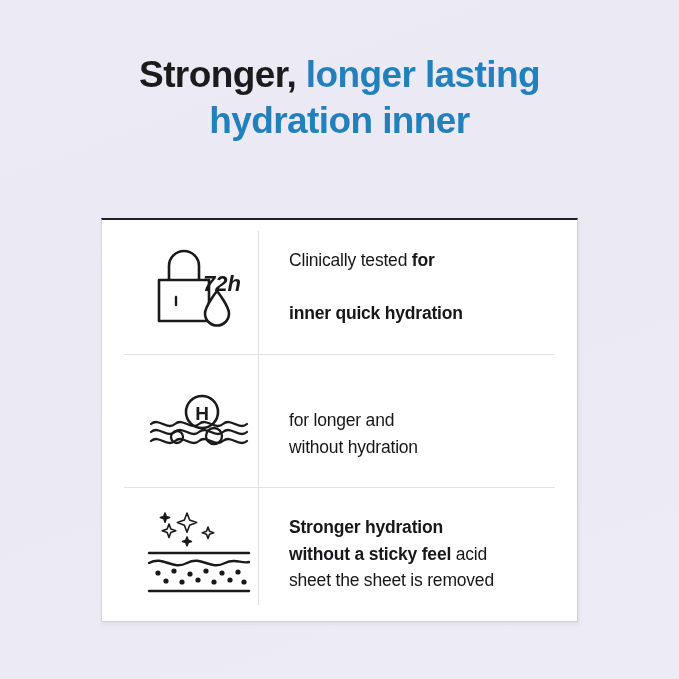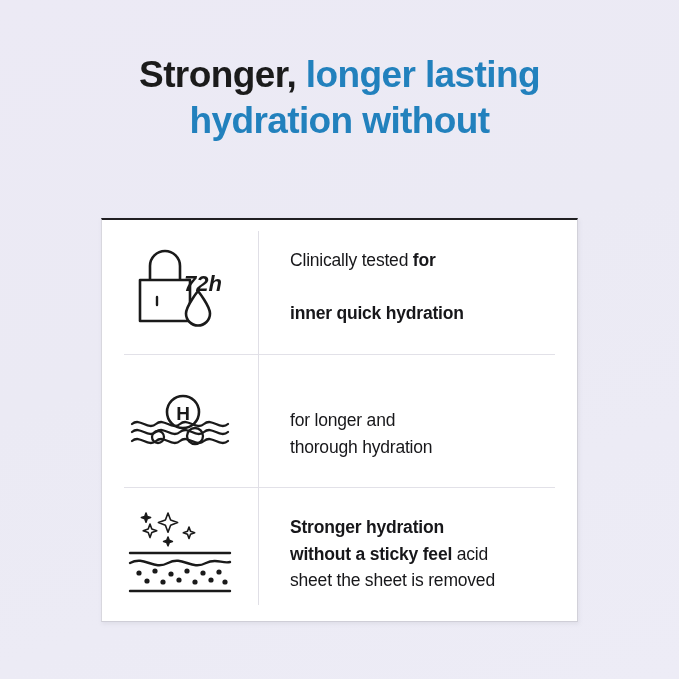--- a/index.html
+++ b/index.html
@@ -88,45 +88,46 @@
     background: #e0dfe6;
     z-index: 2;
   }
 
   .icon-cell {
     width: 156px;
     flex: 0 0 156px;
     display: flex;
     justify-content: center;
     box-sizing: border-box;
+    margin-left: 19px;
   }
 
   .text-cell {
     flex: 1 1 auto;
-    padding-left: 32px;
+    padding-left: 12px;
     padding-right: 14px;
     box-sizing: border-box;
     font-size: 17.5px;
     line-height: 26.5px;
     color: #17171a;
     font-weight: 400;
     letter-spacing: -0.2px;
   }
   .text-cell b { font-weight: 700; }
 
   svg { display: block; }
 </style>
 </head>
 <body>
 
 <div class="page">
 
   <div class="headline">
     <span>Stronger,</span><span class="accent"> longer lasting</span><br>
-    <span class="accent">hydration without</span>
+    <span class="accent">hydration inner</span>
   </div>
 
   <div class="card">
     <div class="vrule"></div>
 
     <div class="rows">
 
       <div class="row">
         <div class="icon-cell">
           <span>
@@ -164,21 +165,21 @@
 
               <path d="M4 40 C12 33 20 47 28 40 C36 33 44 47 52 40 C60 33 68 47 76 40 C84 33 92 47 100 40" fill="none" stroke="#1a1a1a" stroke-width="2.3" stroke-linecap="round"></path>
               <path d="M4 48 C12 41 20 55 28 48 C36 41 44 55 52 48 C60 41 68 55 76 48 C84 41 92 55 100 48" fill="none" stroke="#1a1a1a" stroke-width="2.3" stroke-linecap="round"></path>
               <path d="M4 57 C12 50 20 64 28 57 C36 50 44 64 52 57 C60 50 68 64 76 57 C84 50 92 64 100 57" fill="none" stroke="#1a1a1a" stroke-width="2.3" stroke-linecap="round"></path>
             </svg>
           </span>
         </div>
         <div class="text-cell">
           <br>
           <span>for longer and</span><br>
-          <span>thorough hydration</span>
+          <span>without hydration</span>
         </div>
       </div>
 
       <div class="row">
         <div class="icon-cell">
           <span>
             <svg width="108" height="94" viewBox="0 0 108 94">
               <g fill="#1a1a1a" stroke="#1a1a1a" stroke-width="1.6" stroke-linejoin="round">
 
                 <path d="M42 6 L44.6 13 L51.6 15.6 L44.6 18.2 L42 25.2 L39.4 18.2 L32.4 15.6 L39.4 13 Z" fill="#ffffff"></path>

